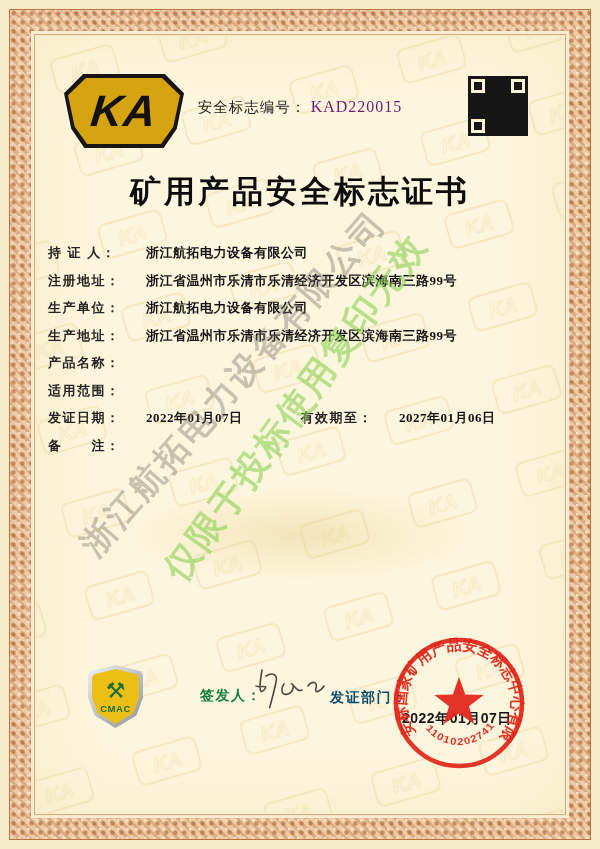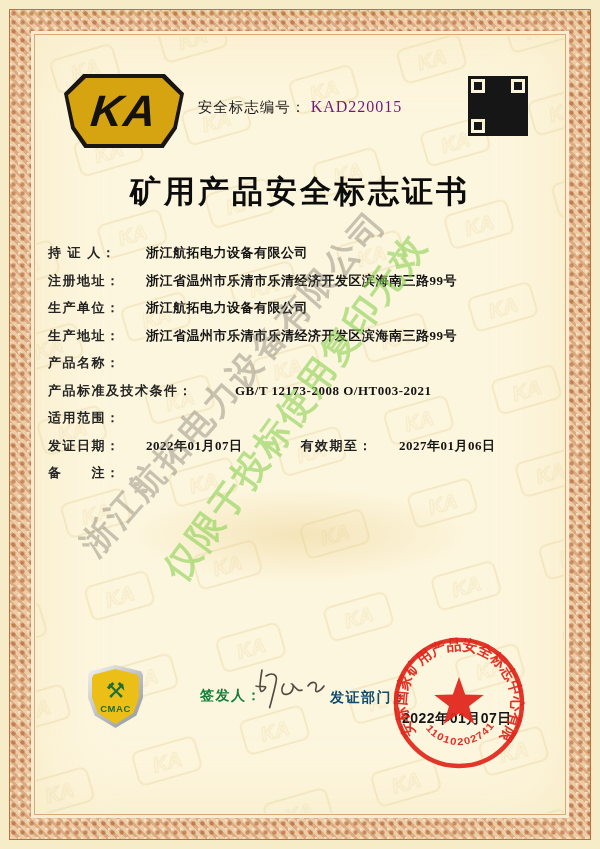--- a/index.html
+++ b/index.html
@@ -527,24 +527,20 @@
         <span class="lbl">生产单位：</span>
         <span class="val">浙江航拓电力设备有限公司</span>
       </div>
       <div class="frow">
         <span class="lbl">生产地址：</span>
         <span class="val">浙江省温州市乐清市乐清经济开发区滨海南三路99号</span>
       </div>
       <div class="frow">
         <span class="lbl">产品名称：</span>
       </div>
-      <div class="frow wide">
-        <span class="lbl">产品标准及技术条件：</span>
-        <span class="val">GB/T 12173-2008 O/HT003-2021</span>
-      </div>
       <div class="frow">
         <span class="lbl">适用范围：</span>
       </div>
       <div class="frow">
         <span class="lbl">发证日期：</span>
         <span class="val">2022年01月07日</span>
         <span class="lbl2">有效期至：</span>
         <span class="val" style="margin-left:26px">2027年01月06日</span>
       </div>
       <div class="frow">

